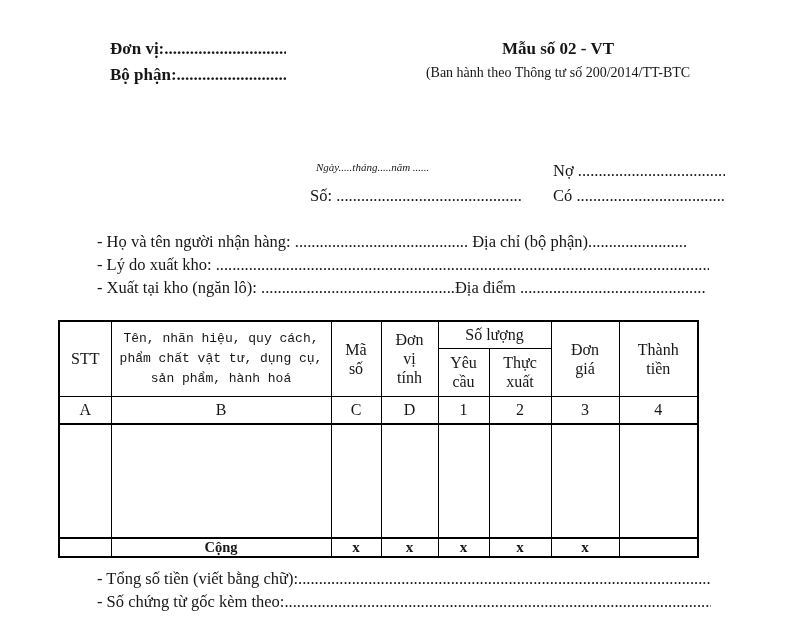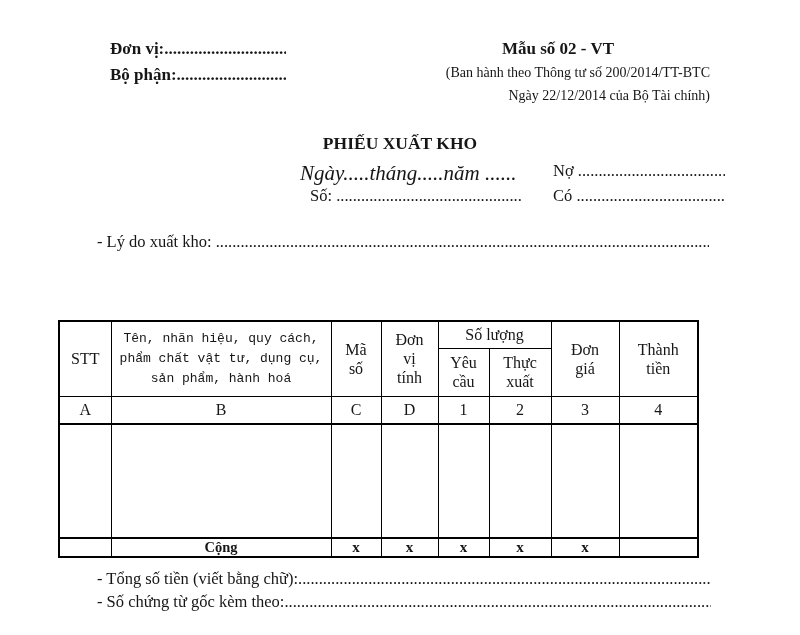--- a/index.html
+++ b/index.html
@@ -18,29 +18,29 @@
     position: absolute; left: 110px; top: 36px;
     width: 176px; font-size: 17px; font-weight: bold;
     line-height: 26px; white-space: nowrap; overflow: hidden;
   }
   
   .form-block {
     position: absolute; left: 406px; top: 36px;
     width: 304px; text-align: center;
   }
   .form-no { font-size: 17px; font-weight: bold; line-height: 25px; }
-  .circ-line { font-size: 14px; line-height: 23px; text-align: right; }
+  .circ-line { font-size: 14px; line-height: 23px; }
   
   .form-title {
     position: absolute; left: 0; top: 133px; width: 800px;
     text-align: center; font-size: 17.5px; font-weight: bold;
   }
   .date-line {
-    position: absolute; left: 300px; top: 161px;
-    font-size: 21px; font-style: italic; white-space: nowrap;
+    position: absolute; left: 316px; top: 161px;
+    font-size: 11px; font-style: italic; white-space: nowrap;
   }
   .number-line {
     position: absolute; left: 310px; top: 186px;
     width: 212px; font-size: 16.5px;
     white-space: nowrap; overflow: hidden;
   }
   .debit-line, .credit-line {
     position: absolute; left: 553px; width: 172px;
     font-size: 16.5px; white-space: nowrap; overflow: hidden;
   }
@@ -95,31 +95,31 @@
 <div class="page">
 
   <div class="unit-block">
     <div>Đơn vị:....................................</div>
     <div>Bộ phận:..................................</div>
   </div>
 
   <div class="form-block">
     <div class="form-no">Mẫu số 02 - VT</div>
     <div class="circ-line">(Ban hành theo Thông tư số 200/2014/TT-BTC</div>
-    <div class="circ-line">Ngày 22/12/2014 của Bộ Tài chính)</div>
   </div>
 
-  <div class="form-title">PHIẾU XUẤT KHO</div>
   <div class="date-line">Ngày.....tháng.....năm ......</div>
   <div class="number-line">Số: ................................................</div>
   <div class="debit-line">Nợ ........................................</div>
   <div class="credit-line">Có ........................................</div>
 
   <div class="info-lines">
+    <div class="info-line">- Họ và tên người nhận hàng: .......................................... Địa chỉ (bộ phận)........................</div>
     <div class="info-line">- Lý do xuất kho: .............................................................................................................................................</div>
+    <div class="info-line">- Xuất tại kho (ngăn lô): ...............................................Địa điểm .............................................</div>
   </div>
 
   <table class="goods">
     <colgroup>
       <col style="width:52px">
         <col style="width:220px">
         <col style="width:50px">
         <col style="width:57px">
       <col style="width:51px">
         <col style="width:62px">

